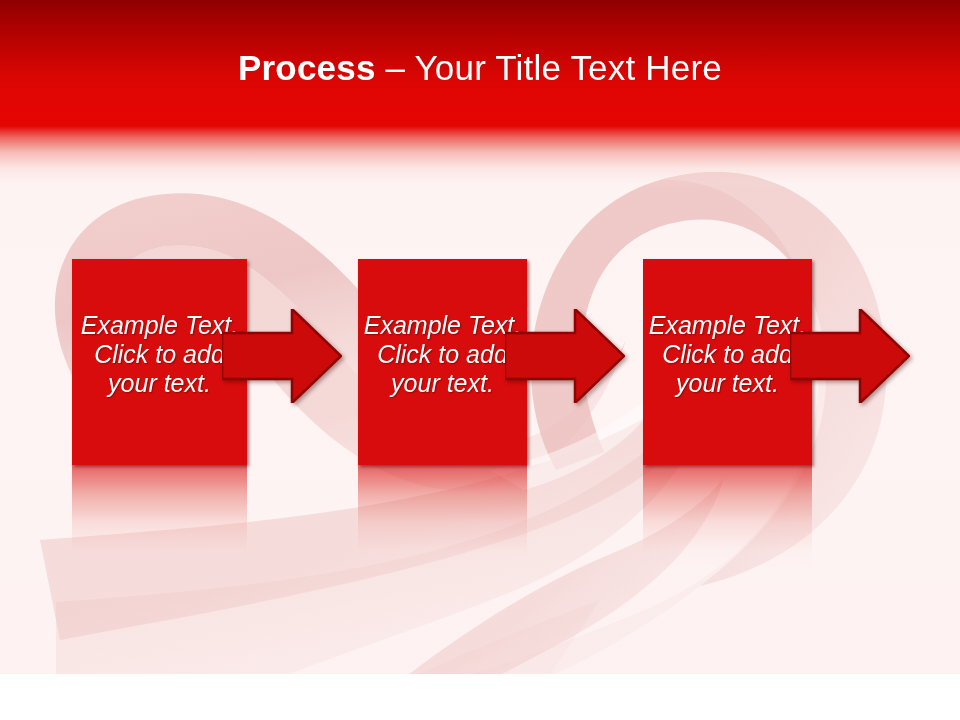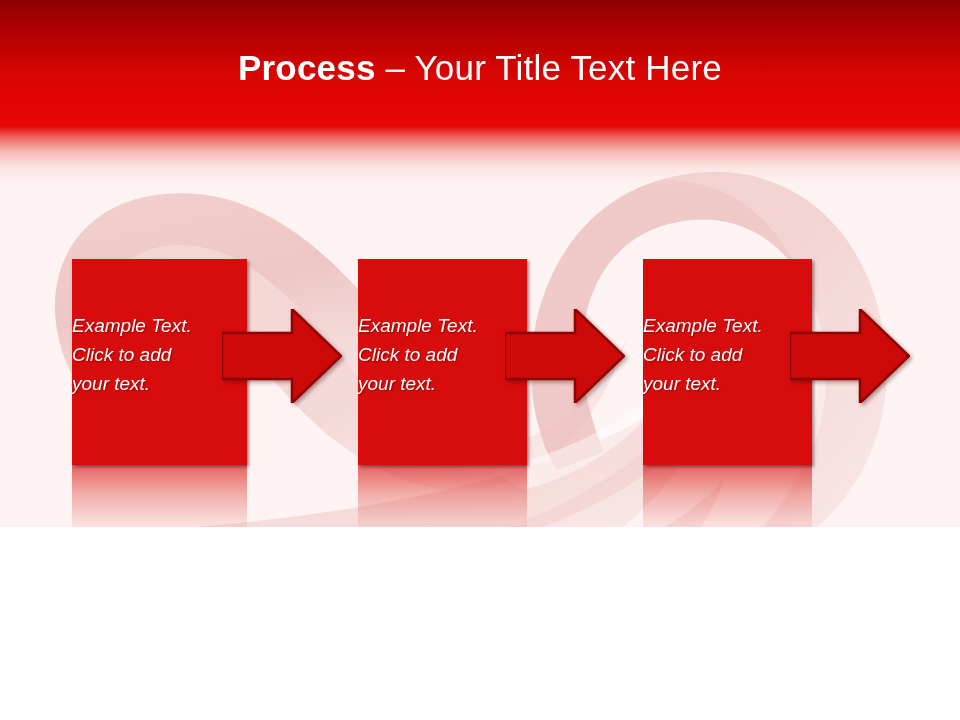--- a/index.html
+++ b/index.html
@@ -3,21 +3,21 @@
 <meta charset="utf-8">
 <style>
   html, body {
     margin: 0;
     padding: 0;
     background: #ffffff;
   }
   #slide {
     position: relative;
     width: 960px;
-    height: 527px;
+    height: 674px;
     overflow: hidden;
     font-family: "Liberation Sans", sans-serif;
     background: #404040;
   }
 
   
   .bg-base {
     position: absolute;
     left: 0; top: 0;
     width: 960px; height: 720px;
@@ -77,24 +77,24 @@
   .pbox {
     position: absolute;
     background: #d80c0c;
     box-shadow: 2px 2px 3px rgba(60,0,0,0.45);
     z-index: 6;
   }
   .pbox-text {
     position: absolute;
     left: 0;
     width: 100%;
-    text-align: left;
+    text-align: center;
     color: #ffffff;
     font-style: italic;
-    font-size: 19px;
+    font-size: 25px;
     line-height: 29px;
     text-shadow: 1px 1px 1.5px rgba(90,0,0,0.55);
     white-space: pre-line;
   }
   .pbox-reflection {
     position: absolute;
     z-index: 5;
     background: linear-gradient(180deg,
         rgba(216,12,12,0.62) 0%,
         rgba(224,80,70,0.42) 28%,

